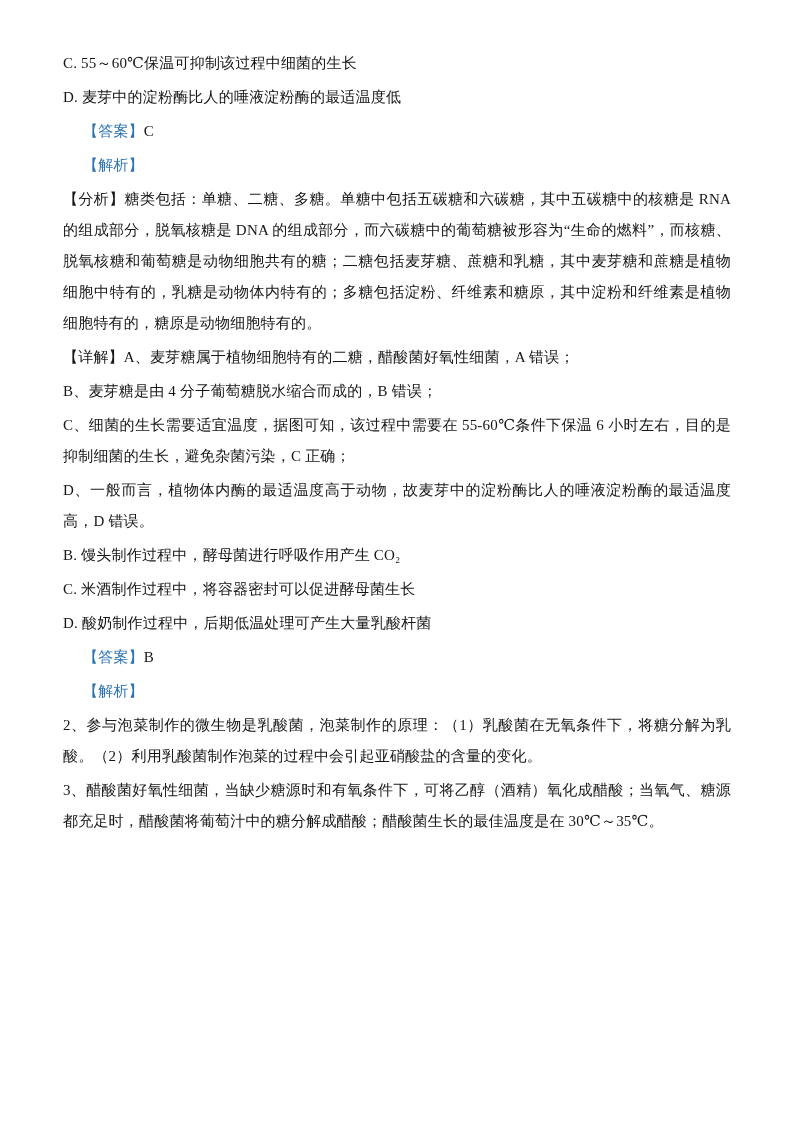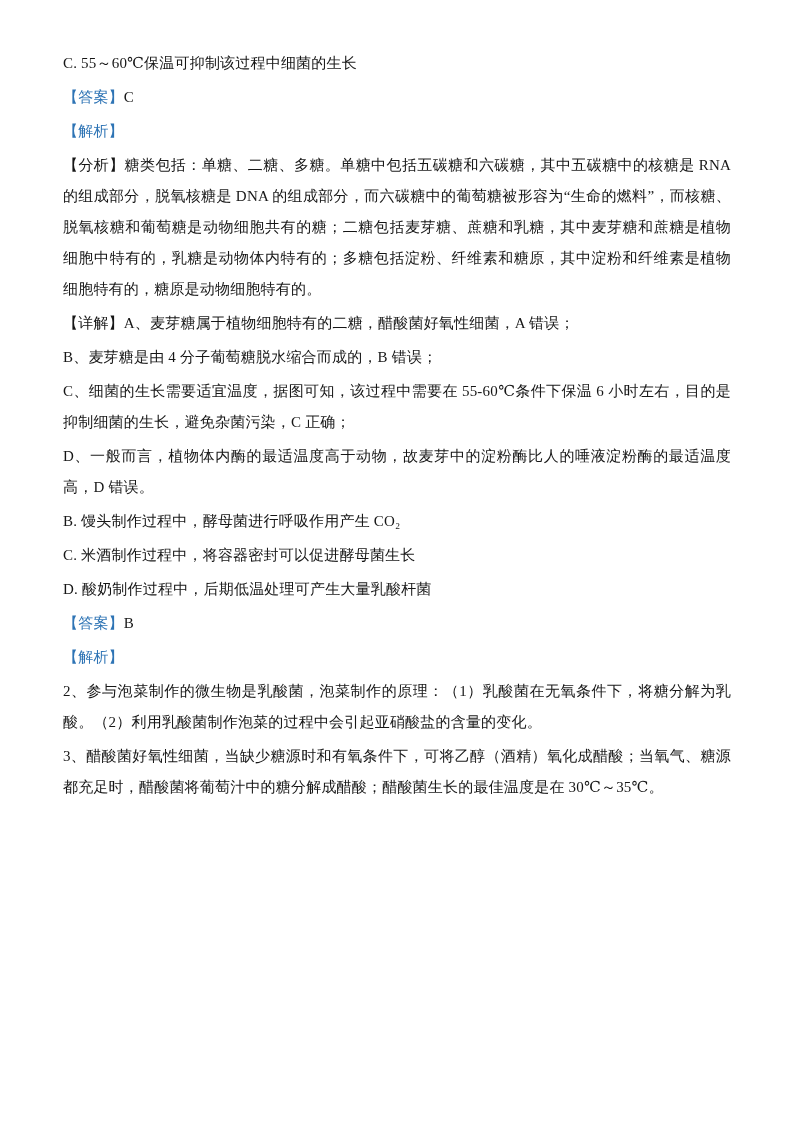--- a/index.html
+++ b/index.html
@@ -25,29 +25,31 @@
     margin: 0 0 3px 0;
     font-size: 15px;
     line-height: 31px;
     text-align: justify;
     text-justify: inter-ideograph;
     letter-spacing: 0.2px;
     word-break: break-all;
   }
   .blue {
     color: #2E74B5;
+    margin-left: 20px;
   }
 </style>
 </head>
 <body>
 
 <div class="page">
 
   <section>
     <p>C. 55～60℃保温可抑制该过程中细菌的生长</p>
+    <p>D. 麦芽中的淀粉酶比人的唾液淀粉酶的最适温度低</p>
     <p><span class="blue">【答案】</span><span>C</span></p>
     <p><span class="blue">【解析】</span></p>
     <p>【分析】糖类包括：单糖、二糖、多糖。单糖中包括五碳糖和六碳糖，其中五碳糖中的核糖是 RNA 的组成部分，脱氧核糖是 DNA 的组成部分，而六碳糖中的葡萄糖被形容为“生命的燃料”，而核糖、脱氧核糖和葡萄糖是动物细胞共有的糖；二糖包括麦芽糖、蔗糖和乳糖，其中麦芽糖和蔗糖是植物细胞中特有的，乳糖是动物体内特有的；多糖包括淀粉、纤维素和糖原，其中淀粉和纤维素是植物细胞特有的，糖原是动物细胞特有的。</p>
     <p>【详解】A、麦芽糖属于植物细胞特有的二糖，醋酸菌好氧性细菌，A 错误；</p>
     <p>B、麦芽糖是由 4 分子葡萄糖脱水缩合而成的，B 错误；</p>
     <p>C、细菌的生长需要适宜温度，据图可知，该过程中需要在 55-60℃条件下保温 6 小时左右，目的是抑制细菌的生长，避免杂菌污染，C 正确；</p>
     <p>D、一般而言，植物体内酶的最适温度高于动物，故麦芽中的淀粉酶比人的唾液淀粉酶的最适温度高，D 错误。</p>
   </section>
 
   <section>

